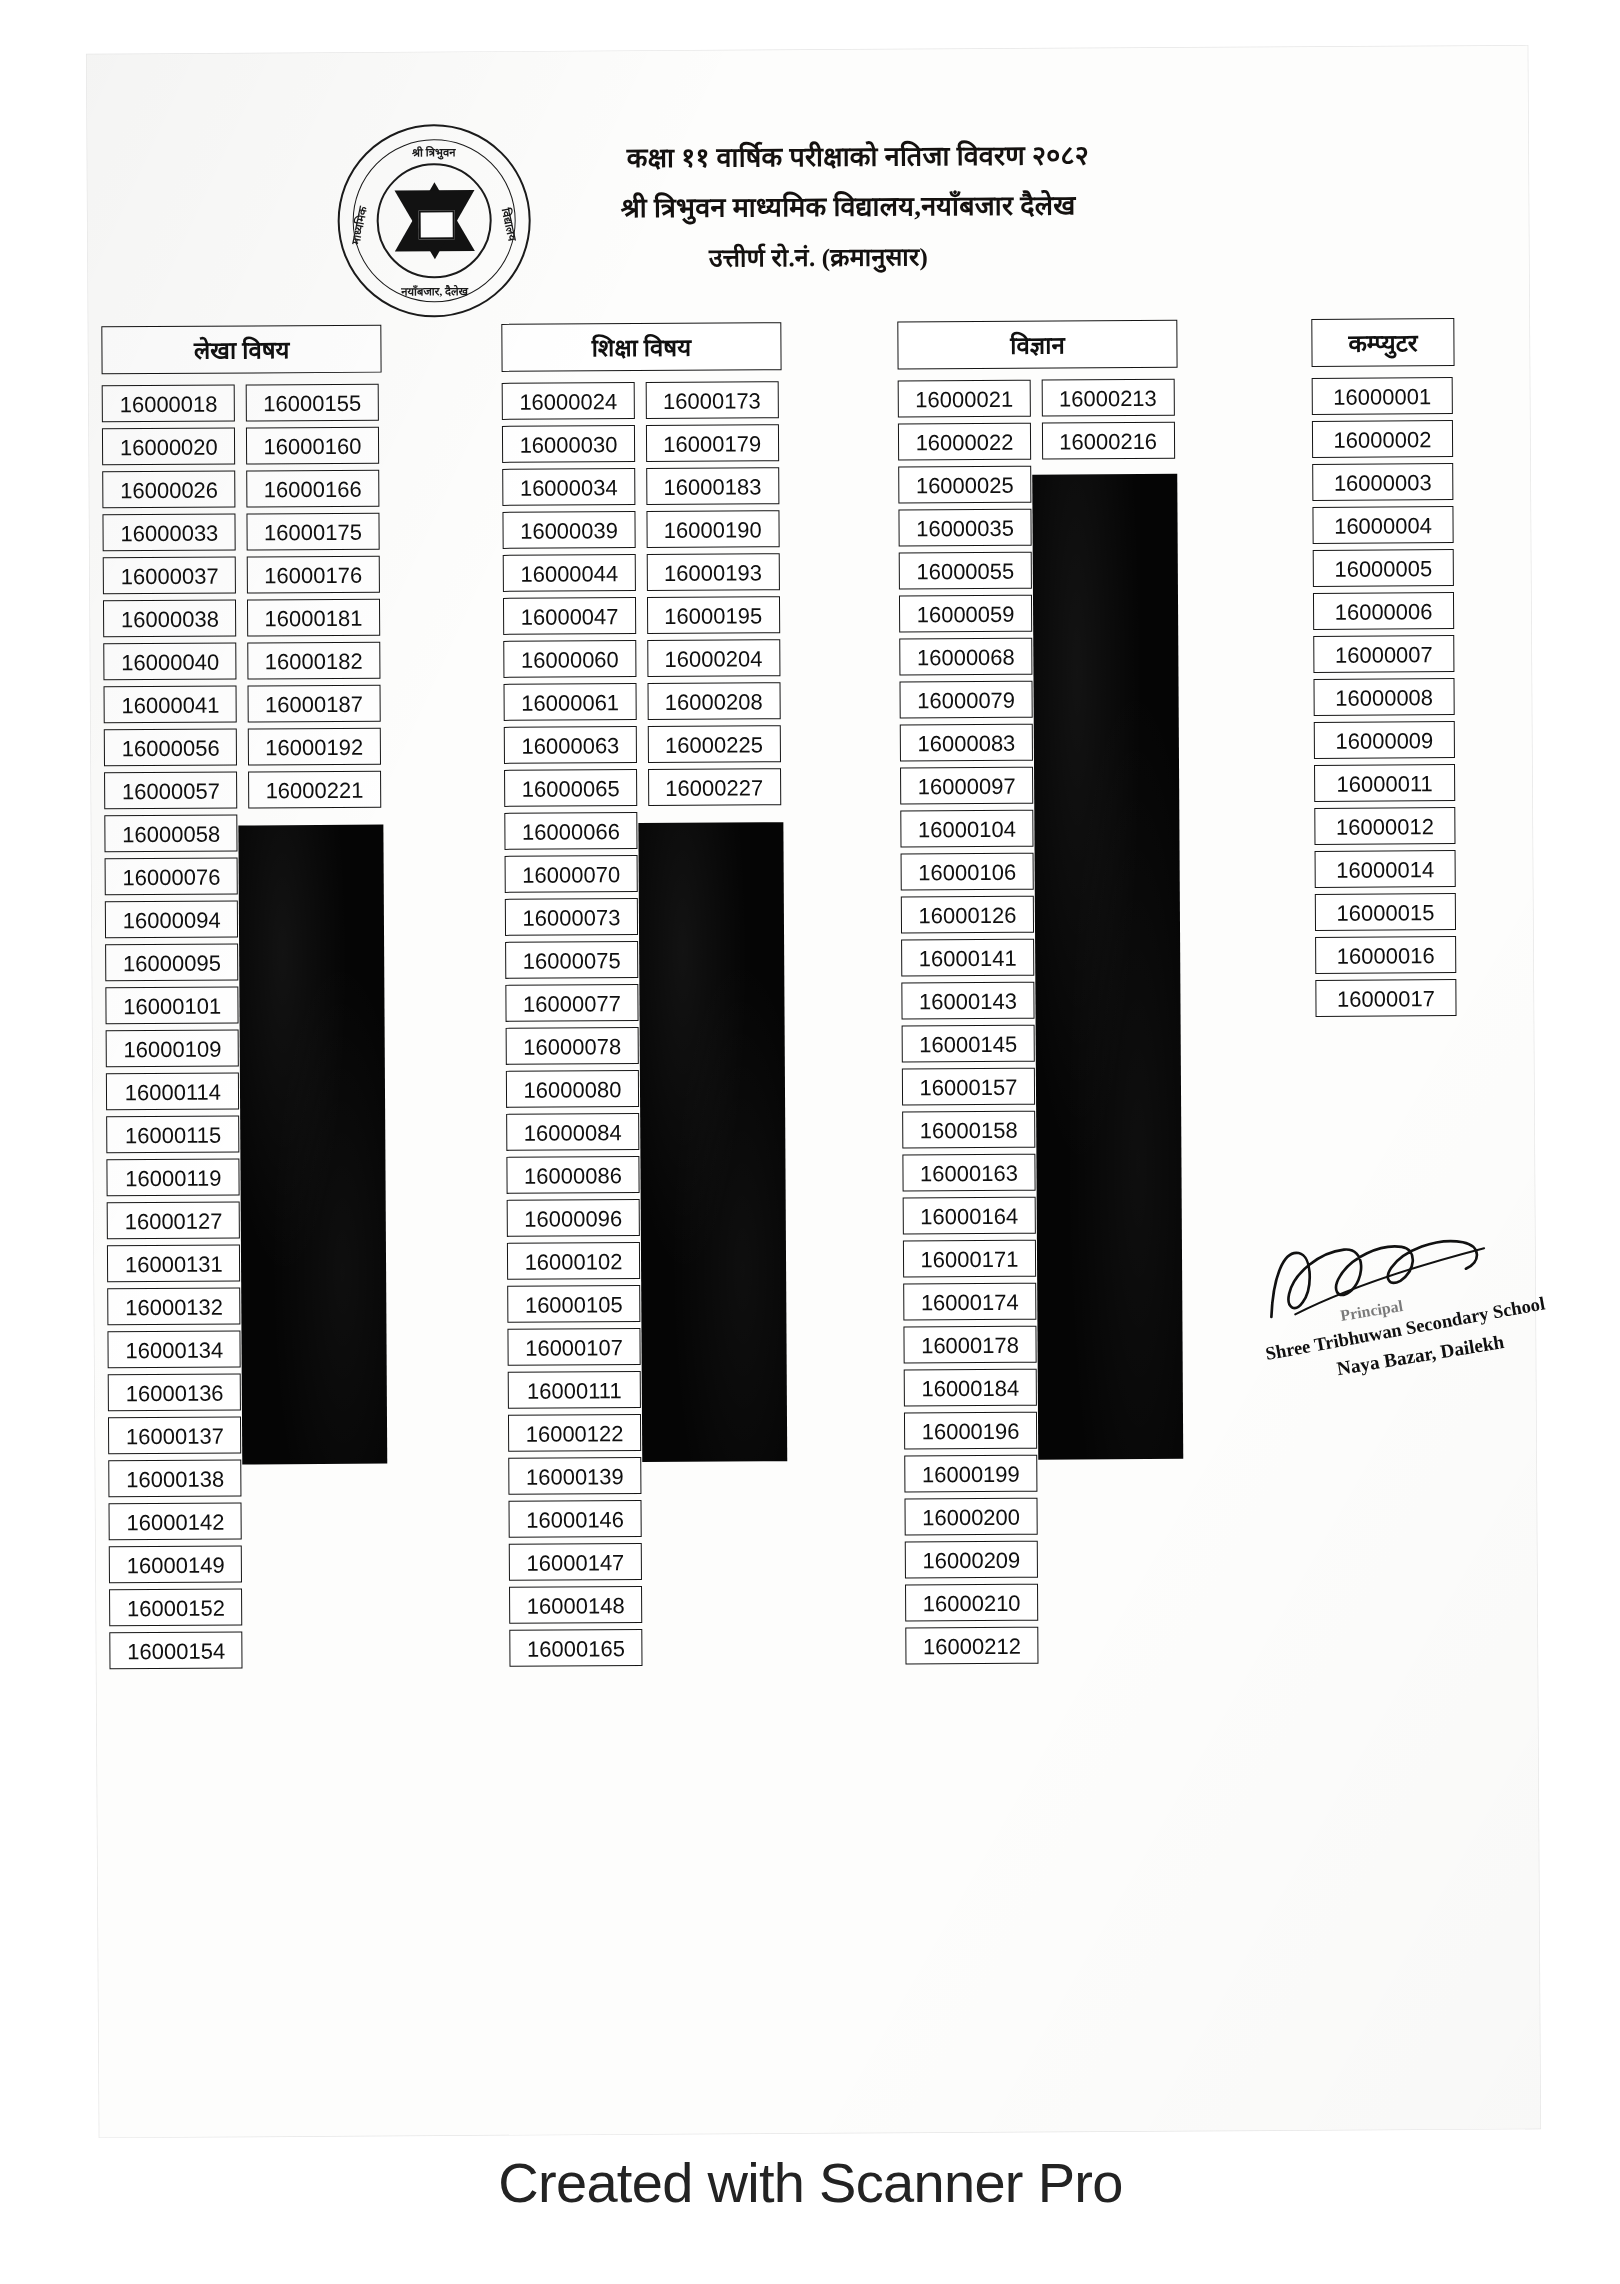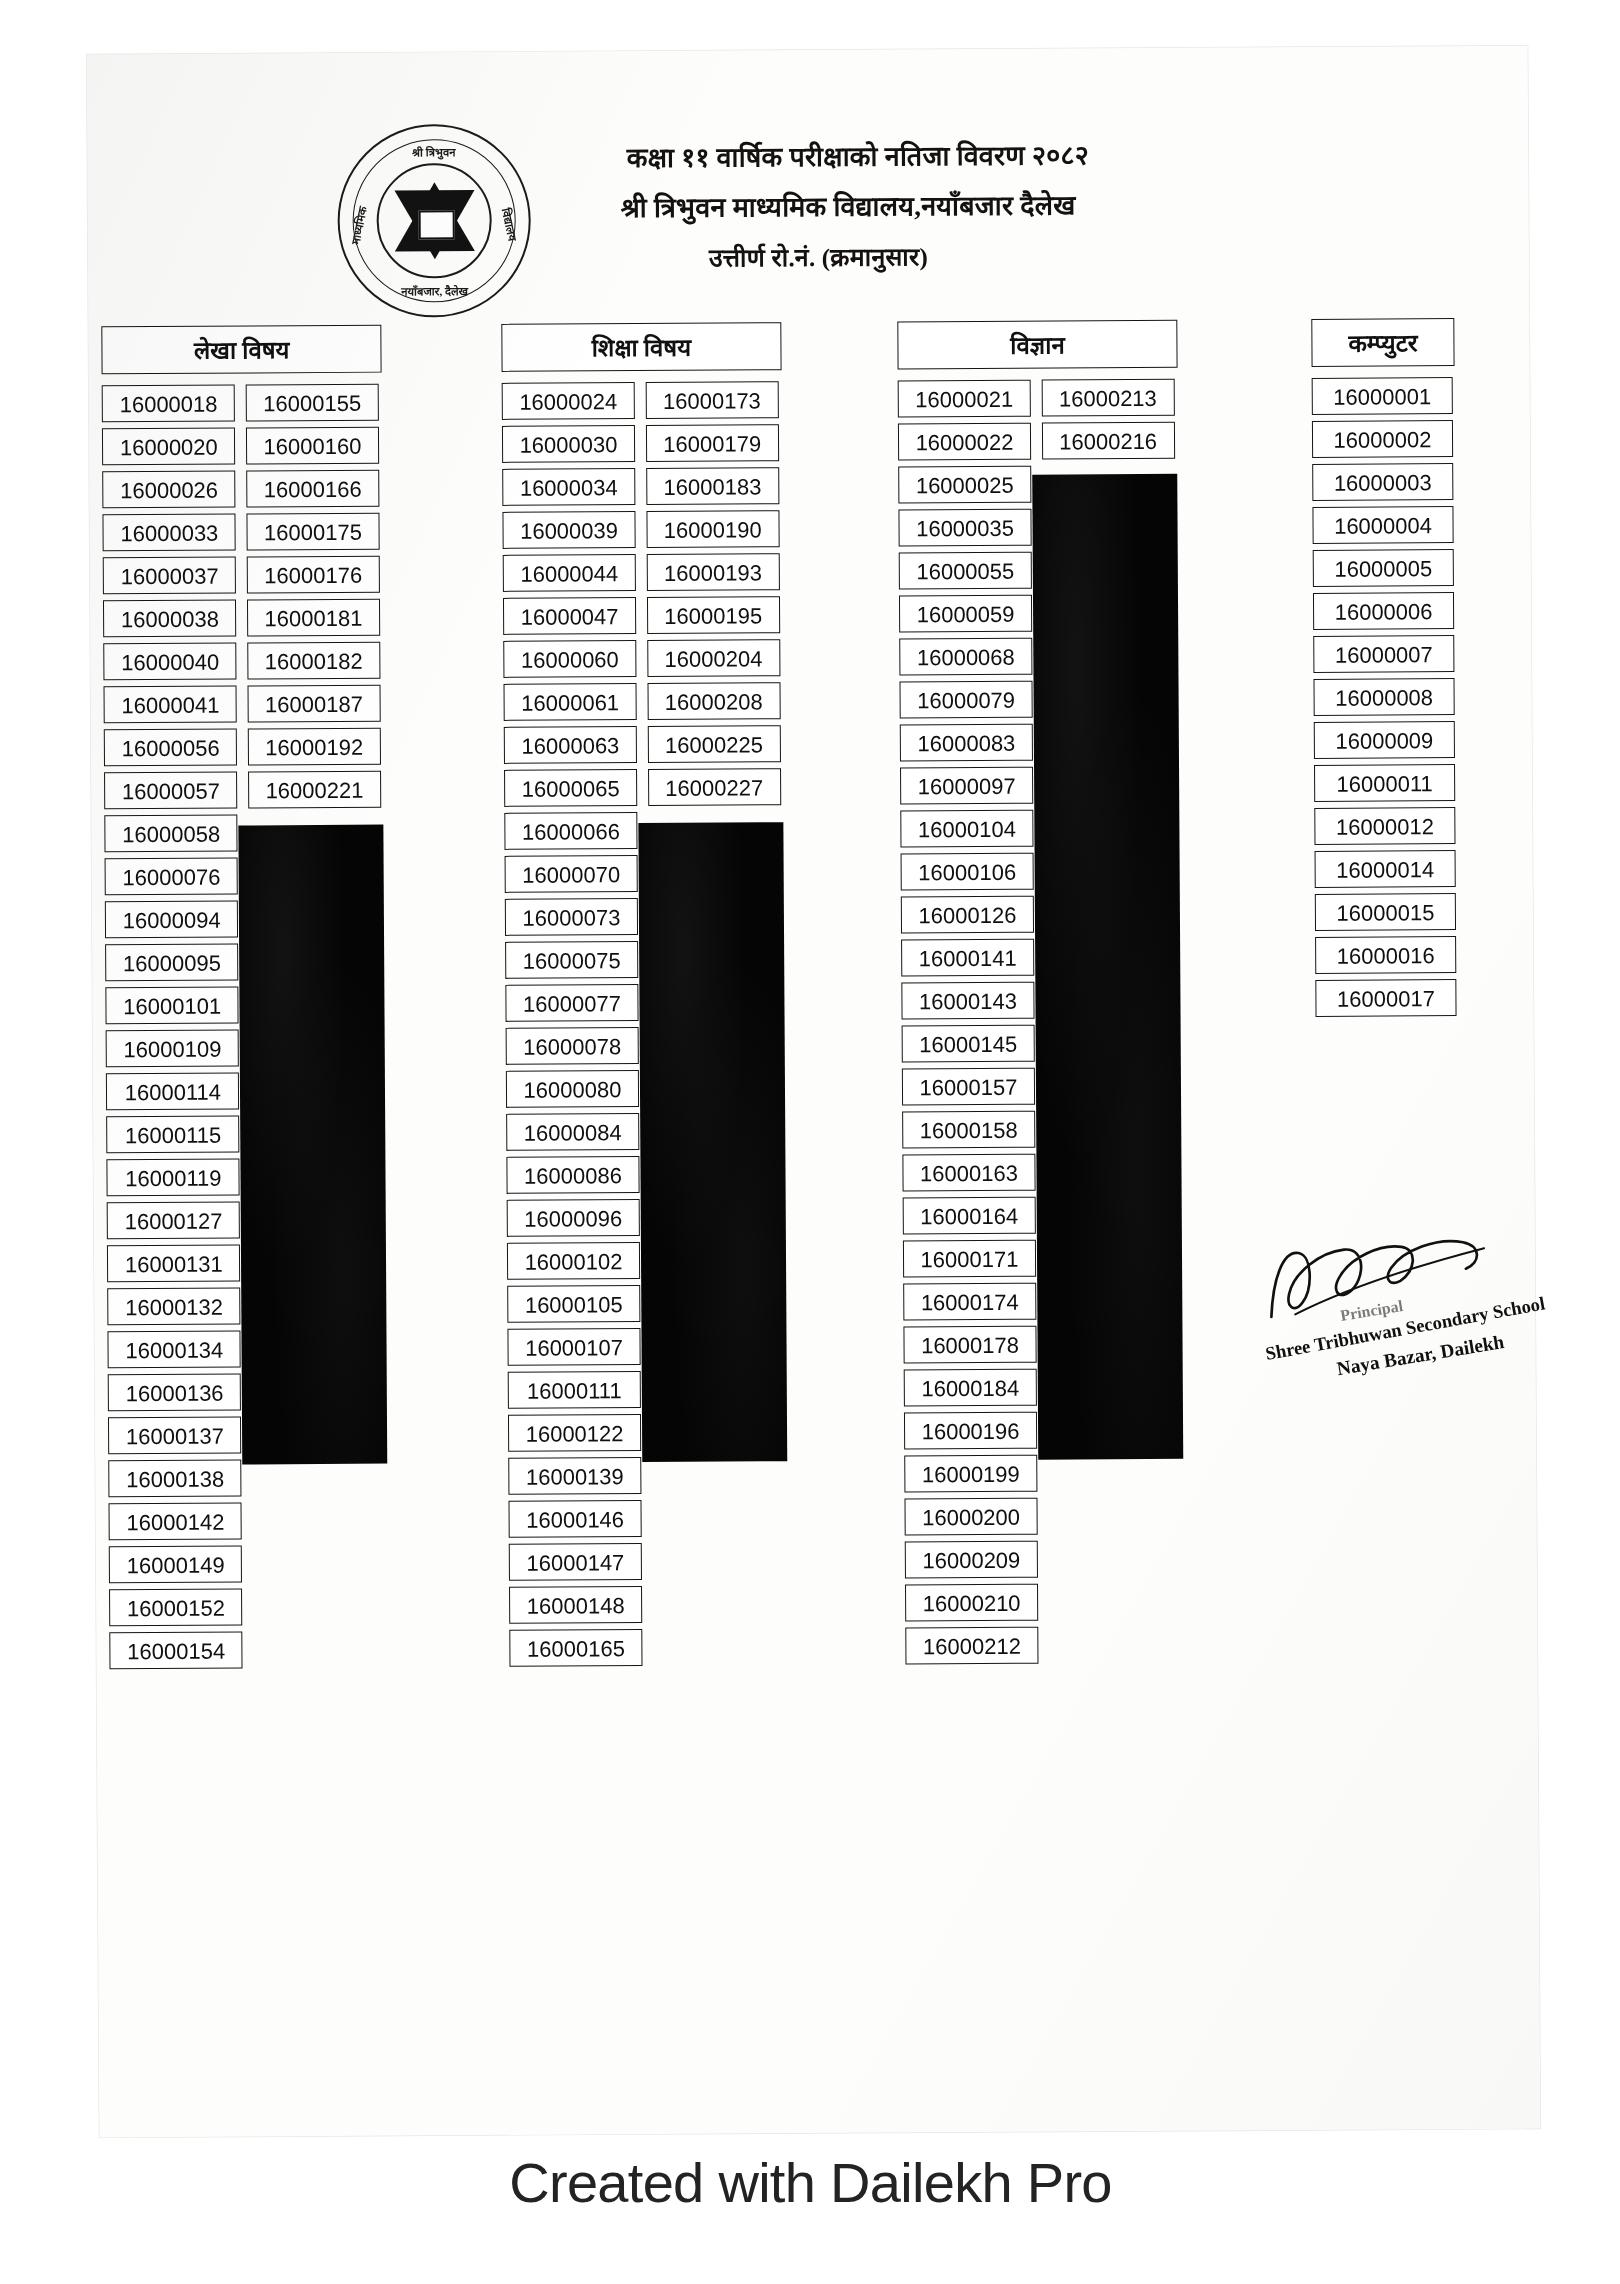--- a/index.html
+++ b/index.html
@@ -720,14 +720,14 @@
                C 240 52, 292 40, 330 54 C 356 64, 352 88, 328 94" fill="none" stroke="#111" stroke-width="4" stroke-linecap="round"></path>
       <path d="M64 120 C 140 96, 250 78, 360 68" fill="none" stroke="#111" stroke-width="3" stroke-linecap="round"></path>
     </svg>
     <div class="sig-line" id="sig-principal">Principal</div>
     <div class="sig-line" id="sig-school">Shree Tribhuwan Secondary School</div>
     <div class="sig-line" id="sig-place">Naya Bazar, Dailekh</div>
   </div>
 
 </div>
 
-<div id="footer-wm">Created with Dailekh Pro</div>
+<div id="footer-wm">Created with Scanner Pro</div>
 
 
 </body></html>

